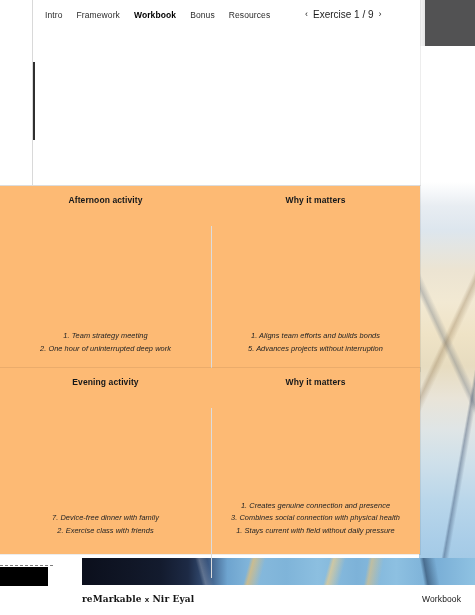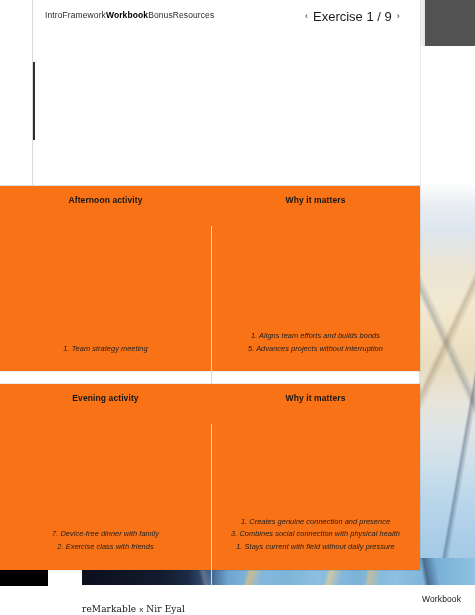--- a/index.html
+++ b/index.html
@@ -96,50 +96,50 @@
   .card-edge-line{
     position:absolute;left:32px;top:0;width:1px;height:185px;background:#d9d9d9;
   }
 
   
   .navbar{
     position:absolute;left:0;top:0;width:420px;height:30px;
     display:flex;align-items:center;
   }
   .nav-links{
-    display:flex;align-items:center;margin-left:45px;
+    display:flex;align-items:center;gap:14px;margin-left:45px;
   }
   .nav-link{
     font-size:8.5px;color:#2b2b2b;letter-spacing:.1px;white-space:nowrap;cursor:pointer;
   }
   .nav-link.active{font-weight:bold;color:#000;}
   .pager{
     position:absolute;left:305px;top:9px;display:flex;align-items:center;gap:5px;
   }
   .pager-arrow{font-size:9px;color:#1c1c1c;line-height:1;cursor:pointer;}
-  .pager-label{font-size:13px;color:#1c1c1c;white-space:nowrap;}
+  .pager-label{font-size:10px;color:#1c1c1c;white-space:nowrap;}
 
   
   .quote-wrap{position:absolute;left:33px;top:62px;width:330px;height:80px;}
   .quote-bar{
     position:absolute;left:0;top:0;width:2px;height:78px;background:#2f2f2f;
   }
   .quote-text{
     position:absolute;left:13px;top:-6px;width:300px;
     font-family:"DejaVu Serif", serif;
     font-size:19.5px;line-height:25px;color:#15181b;letter-spacing:-.15px;
   }
 
   
   .tbl{
-    position:absolute;left:0;width:420px;background:#f97316;
+    position:absolute;left:0;width:420px;background:#fdba74;
     box-shadow:0 0 0 1px rgba(0,0,0,0.07);
   }
   .tbl-1{top:186px;height:185px;}
-  .tbl-2{top:384px;height:186px;}
+  .tbl-2{top:368px;height:186px;}
 
   .tbl-head{
     position:relative;height:28px;display:flex;
   }
   .tbl-head .col{
     flex:1;display:flex;align-items:center;justify-content:center;
     font-size:8.5px;font-weight:bold;color:#14171a;letter-spacing:.1px;
   }
   .tbl-head .col.c1{flex:0 0 211px;}
   .col-divider{
@@ -157,23 +157,23 @@
     font-size:7.4px;font-style:italic;color:#1b1e21;line-height:12.5px;
     white-space:nowrap;letter-spacing:.05px;
   }
 
   
   .footer{
     position:absolute;left:0;top:586px;width:475px;height:29px;
     background:#ffffff;
   }
   .footer-left{
-    position:absolute;left:82px;top:18px;
+    position:absolute;left:82px;top:8px;
     font-family:"DejaVu Serif", serif;
-    font-size:9px;color:#151515;letter-spacing:.1px;
+    font-size:9px;color:#151515;letter-spacing:.1px;font-weight:bold;
   }
   .footer-left .x{font-family:"Liberation Sans",sans-serif;font-size:8px;}
   .footer-right{
     position:absolute;right:14px;top:8px;
     font-size:8.5px;color:#151515;letter-spacing:.1px;
   }
 </style>
 </head>
 <body>
 
@@ -209,20 +209,21 @@
 
 <div class="tbl tbl-1">
   <div class="tbl-head">
     <div class="col c1">Afternoon activity</div>
     <div class="col">Why it matters</div>
   </div>
   <div class="tbl-body">
     <div class="col-divider"></div>
     <div class="col c1">
       <div class="answer">1. Team strategy meeting</div>
+      <div class="answer">2. One hour of uninterrupted deep work</div>
     </div>
     <div class="col">
       <div class="answer">1. Aligns team efforts and builds bonds</div>
       <div class="answer">5. Advances projects without interruption</div>
     </div>
   </div>
 </div>
 
 <div class="tbl tbl-2">
   <div class="tbl-head">

